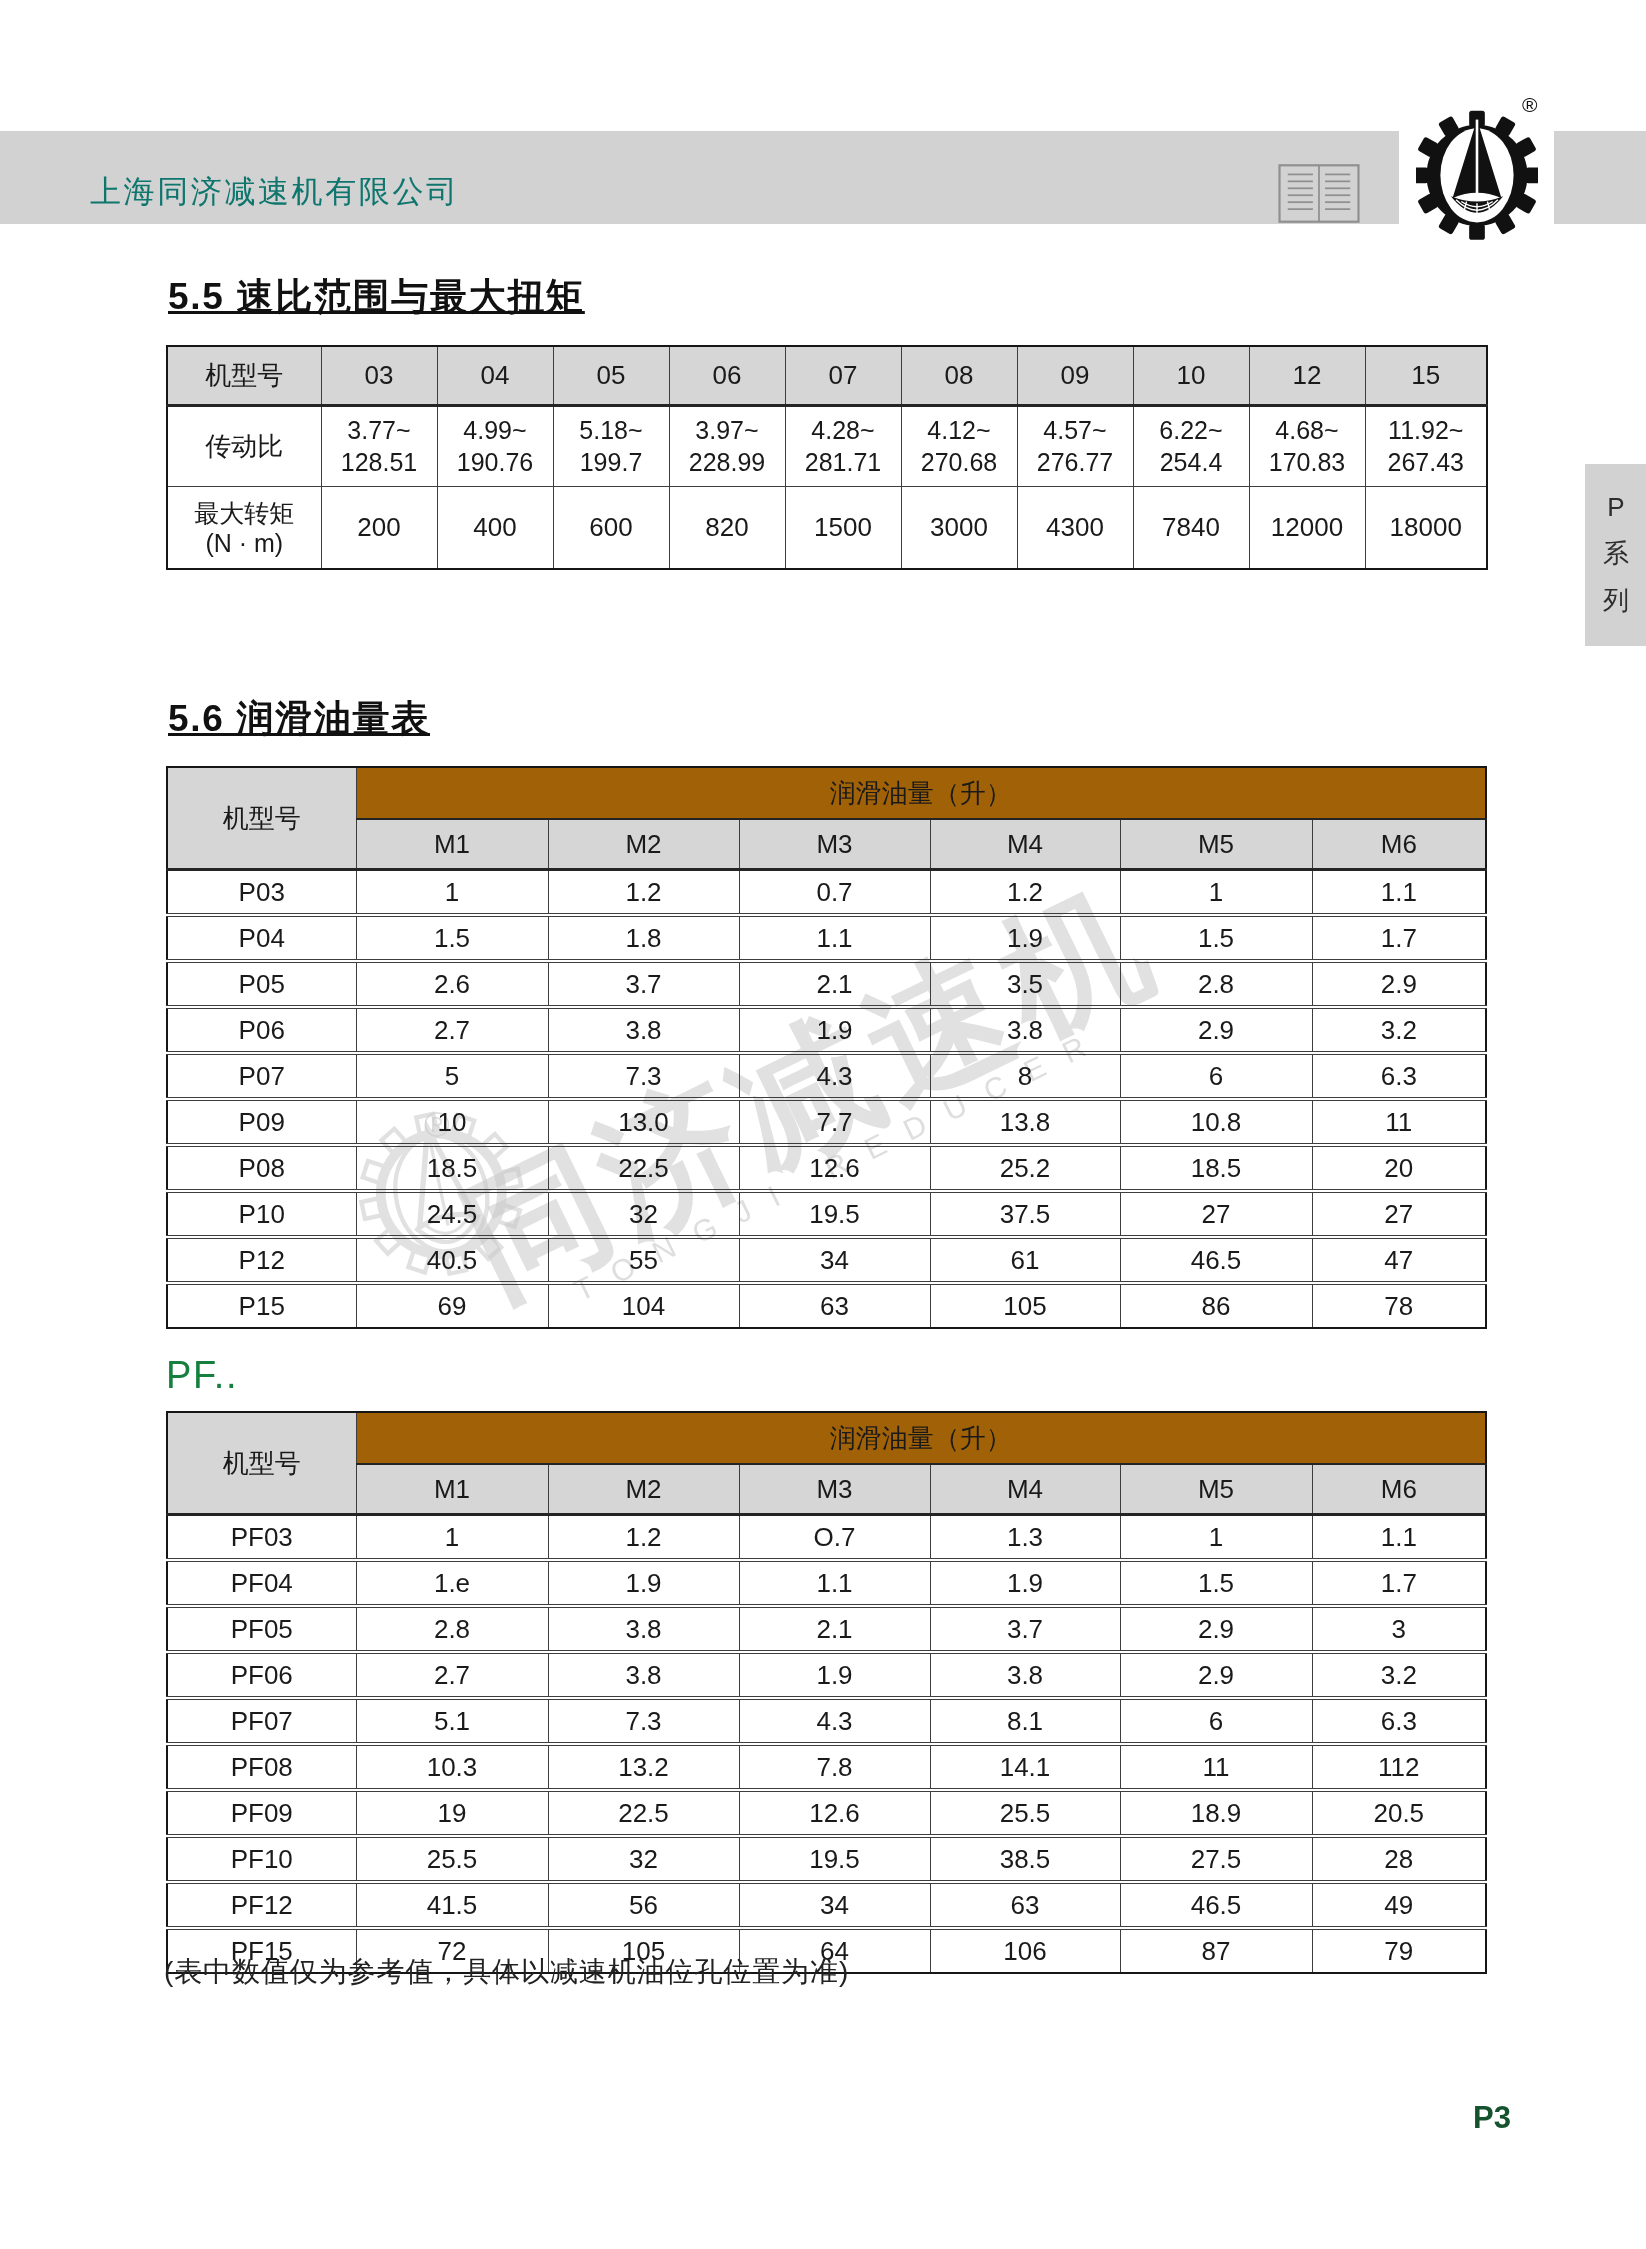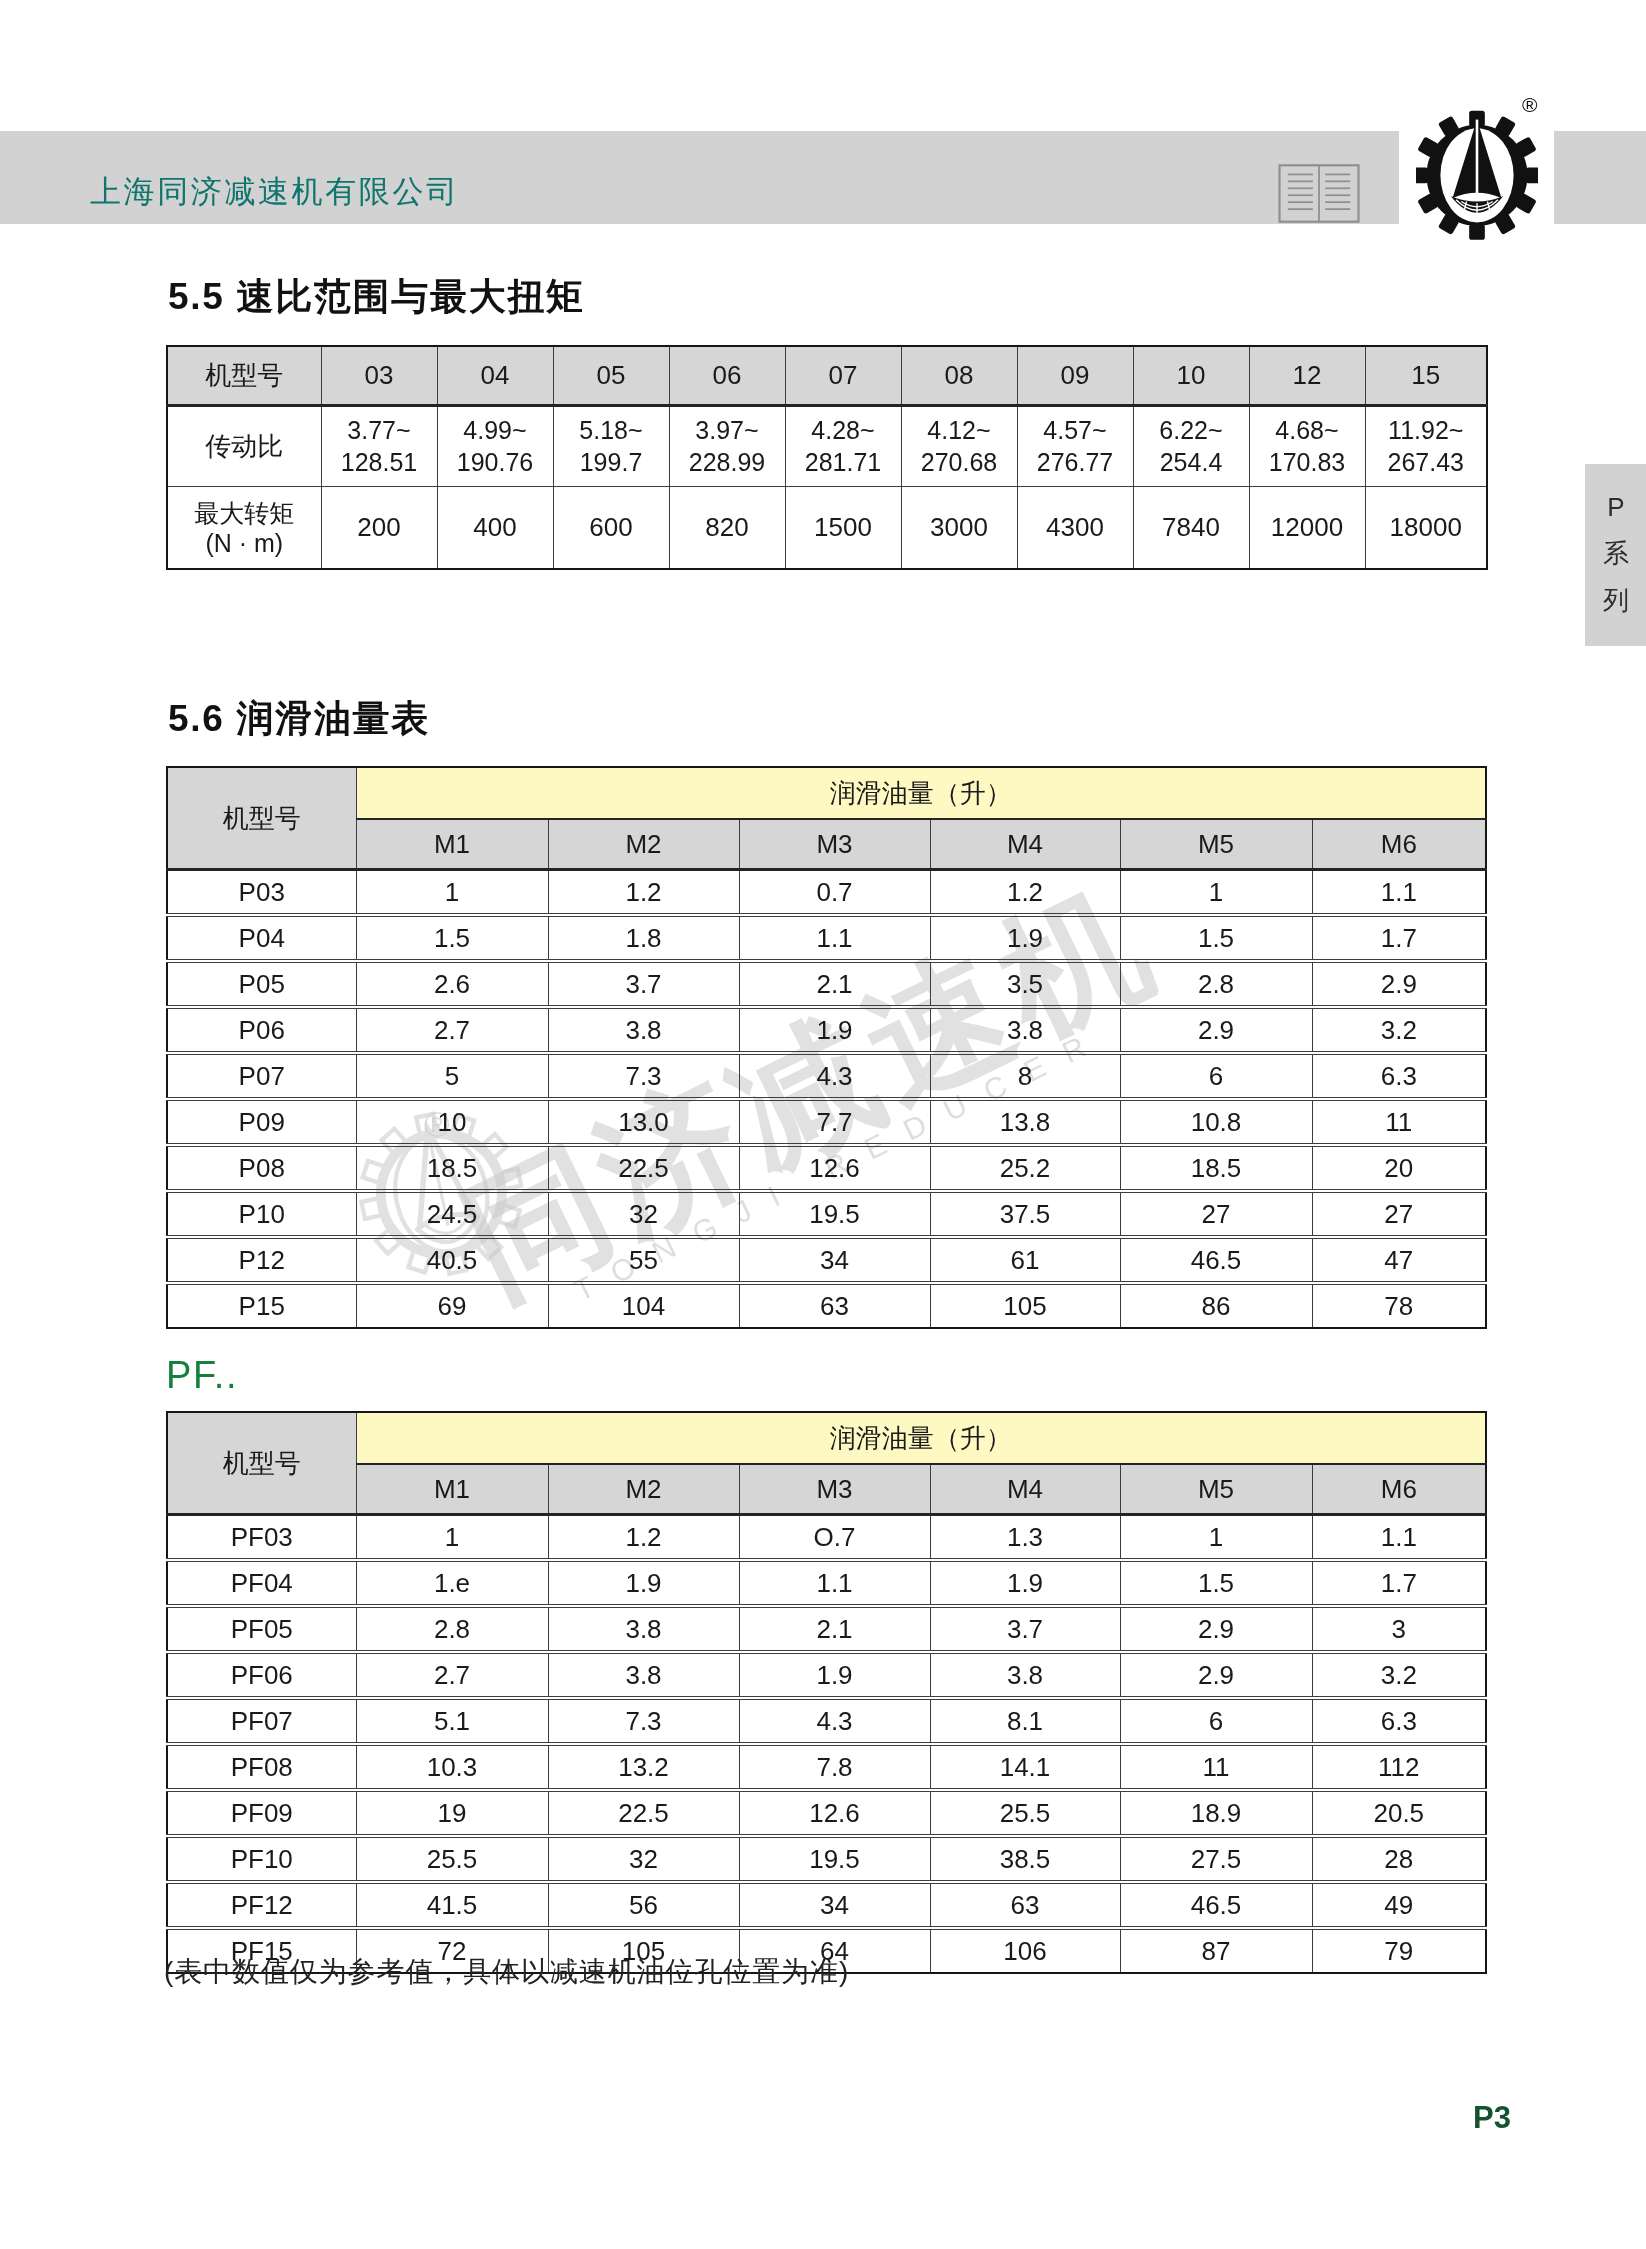--- a/index.html
+++ b/index.html
@@ -14,40 +14,40 @@
             border-radius:0 0 23px 23px;}
   .logo-gear{position:absolute;left:1416px;top:87px;}
   .logo-reg{position:absolute;left:1522px;top:93px;font-size:21px;color:#111;}
 
   
   .side-tab{position:absolute;left:1585px;top:464px;width:62px;height:182px;background:#d2d2d2;
             display:flex;flex-direction:column;align-items:center;justify-content:center;gap:12.2px;
             font-size:26px;color:#2d2d2d;}
 
   
-  .sec-title{position:absolute;left:168px;font-size:37px;font-weight:bold;color:#111;letter-spacing:1.7px;}
+  .sec-title{position:absolute;left:168px;font-size:37px;font-weight:bold;color:#111;letter-spacing:1.7px;text-decoration:underline;}
   .pf-title{position:absolute;left:166px;font-size:38px;color:#15803d;letter-spacing:1.7px;}
 
   
   table{border-collapse:collapse;table-layout:fixed;background:transparent;}
   td{text-align:center;vertical-align:middle;overflow:hidden;}
 
   
   .t55{position:absolute;left:166px;top:345px;width:1320px;border:2.6px solid #161616;}
   .t55 td{border:1.7px solid #3d3d3d;font-size:26px;height:54px;}
   .t55 tr.head td{background:#d6d6d6;height:55px;border-bottom:3.5px solid #242424;}
   .t55 .ratio-cell{height:77px;line-height:1.25;font-size:25px;}
   .t55 .torq-row td{height:79px;}
   .t55 .struct-val{letter-spacing:5.2px;font-size:26px;}
   .t55 .lbl2{line-height:1.2;font-size:25px;}
 
   
   .oil{position:absolute;left:166px;width:1320px;border:2.6px solid #161616;}
   .oil td{border:1.7px solid #3d3d3d;font-size:26px;}
-  .oil .h1{background:#fef9c3;height:48px;border-bottom:2.6px solid #242424;}
+  .oil .h1{background:#a16207;height:48px;border-bottom:2.6px solid #242424;}
   .oil .hm{background:#d6d6d6;height:46px;border-bottom:3.5px solid #242424;}
   .oil .hmodel{background:#d6d6d6;border-bottom:3.5px solid #242424;}
   .oil tbody td{height:40px;border-bottom:4.4px double #3d3d3d;}
   .oil tbody tr:last-child td{border-bottom:2.6px solid #161616;}
 
   
   .footnote{position:absolute;left:164px;top:1953px;font-size:28px;color:#222;letter-spacing:0.9px;}
   .page-num{position:absolute;left:1473px;top:2100px;font-size:31px;color:#14532d;font-weight:bold;}
 
   

